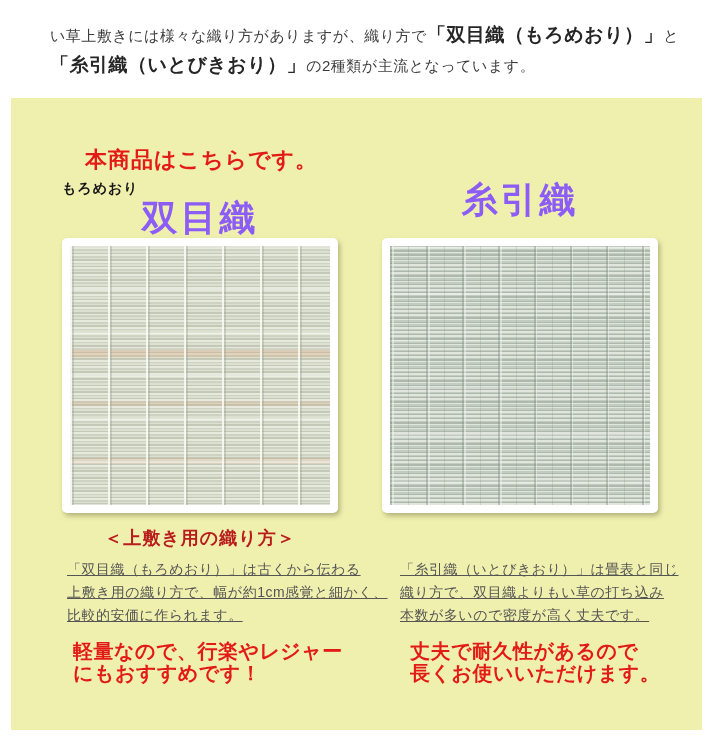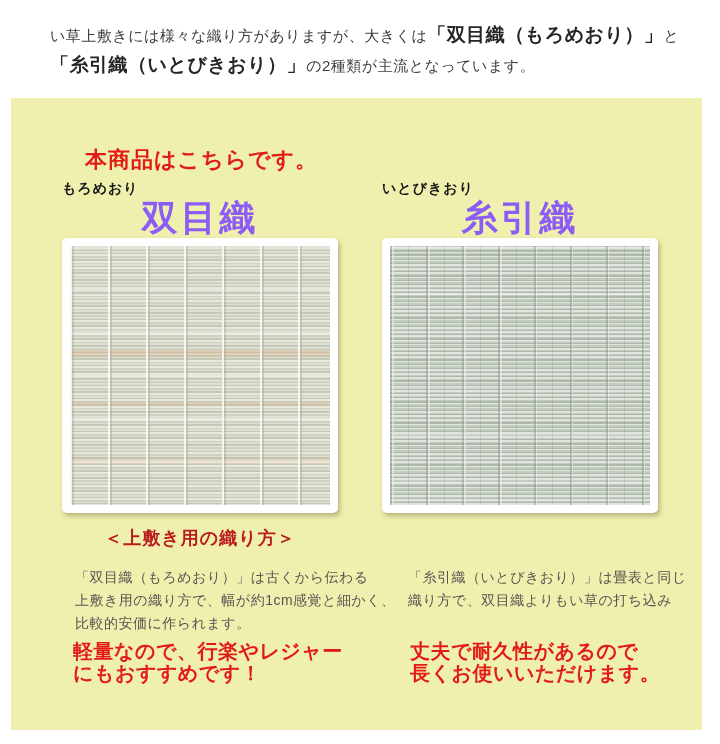--- a/index.html
+++ b/index.html
@@ -63,38 +63,38 @@
     background-image:
       repeating-linear-gradient(90deg, rgba(126,140,126,0.40) 0px 2px, rgba(238,243,238,0.50) 2px 3.5px, rgba(0,0,0,0) 3.5px 18px, rgba(126,140,126,0.22) 18px 19px, rgba(0,0,0,0) 19px 36px),
       repeating-linear-gradient(180deg, rgba(255,255,255,0.25) 0px 2px, rgba(0,0,0,0) 2px 47px),
       repeating-linear-gradient(180deg, #aeb8ac 0px 1.3px, #e0e6de 1.3px 2.8px, #c2ccc0 2.8px 4.2px);
   }
   .caption{
     position:absolute;left:-10px;top:346px;width:296px;text-align:center;
     font-size:18px;font-weight:bold;color:#b91c1c;letter-spacing:1px;white-space:nowrap;
   }
   .desc{
-    position:absolute;left:5px;top:378px;margin:8px;
-    font-size:14px;line-height:23px;color:#555;white-space:nowrap;letter-spacing:0.5px;
+    position:absolute;left:5px;top:378px;margin:0;
+    font-size:14px;line-height:23px;color:#555;white-space:nowrap;letter-spacing:0.5px;text-decoration:underline;
   }
   .col-right .desc{left:18px;}
   .highlight{
     position:absolute;left:11px;top:460px;margin:0;
     font-size:20px;line-height:22px;font-weight:bold;color:#e31b17;
     white-space:nowrap;letter-spacing:0.5px;
   }
   .col-right .highlight{left:28px;}
 </style>
 </head>
 <body>
 
 <div class="page">
 
   <p class="intro">
-    <span>い草上敷きには様々な織り方がありますが、大きくは</span><span class="big">「双目織（もろめおり）」</span><span>と</span><br>
+    <span>い草上敷きには様々な織り方がありますが、織り方で</span><span class="big">「双目織（もろめおり）」</span><span>と</span><br>
     <span class="big">「糸引織（いとびきおり）」</span><span>の2種類が主流となっています。</span>
   </p>
 
   <div class="panel">
 
     <div class="callout">本商品はこちらです。</div>
 
     <div class="arrow">
       <span class="shaft"></span>
       <span class="head"></span>
@@ -112,28 +112,28 @@
         <span>上敷き用の織り方で、幅が約1cm感覚と細かく、</span><br>
         <span>比較的安価に作られます。</span>
       </p>
       <p class="highlight">
         <span>軽量なので、行楽やレジャー</span><br>
         <span>にもおすすめです！</span>
       </p>
     </section>
 
     <section class="col col-right">
-      <div class="ruby">いとびきおり</div>
       <h2 class="title">糸引織</h2>
       <div class="frame">
         <div class="photo photo-right"></div>
       </div>
       <p class="desc">
         <span>「糸引織（いとびきおり）」は畳表と同じ</span><br>
         <span>織り方で、双目織よりもい草の打ち込み</span><br>
+        <span>本数が多いので密度が高く丈夫です。</span>
       </p>
       <p class="highlight">
         <span>丈夫で耐久性があるので</span><br>
         <span>長くお使いいただけます。</span>
       </p>
     </section>
 
   </div>
 </div>
 

